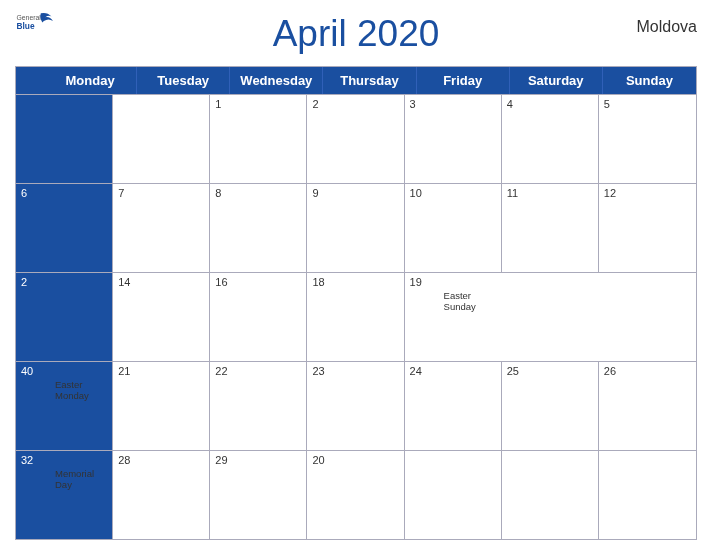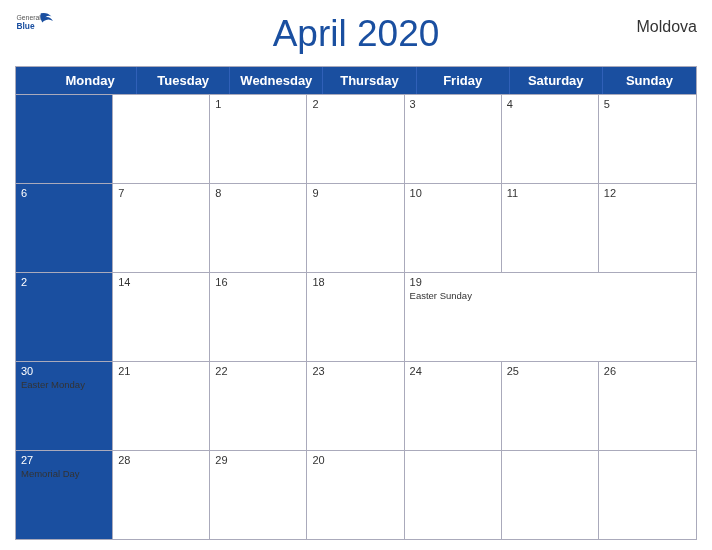--- a/index.html
+++ b/index.html
@@ -100,20 +100,21 @@
     }
     .day-number {
       font-size: 11px;
       color: #333;
       font-weight: normal;
     }
     .event-label {
       font-size: 9.5px;
       color: #333;
       margin-top: 2px;
+      margin-left: 34px;
     }
     .empty-cell {
       background: #fff;
     }
     .row-header {
       background: #1a4fa0;
     }
     .row-header .day-number {
       color: #fff;
     }
@@ -203,21 +204,21 @@
           <div class="cal-cell">
             <span class="day-number">18</span>
           </div>
           <div class="cal-cell">
             <span class="day-number">19</span>
             <span class="event-label">Easter Sunday</span>
           </div>
         </div>
         <div class="cal-row">
           <div class="cal-cell row-header">
-            <span class="day-number">30</span>
+            <span class="day-number">40</span>
             <span class="event-label">Easter Monday</span>
           </div>
           <div class="cal-cell">
             <span class="day-number">21</span>
           </div>
           <div class="cal-cell">
             <span class="day-number">22</span>
           </div>
           <div class="cal-cell">
             <span class="day-number">23</span>
@@ -227,21 +228,21 @@
           </div>
           <div class="cal-cell">
             <span class="day-number">25</span>
           </div>
           <div class="cal-cell">
             <span class="day-number">26</span>
           </div>
         </div>
         <div class="cal-row">
           <div class="cal-cell row-header">
-            <span class="day-number">27</span>
+            <span class="day-number">32</span>
             <span class="event-label">Memorial Day</span>
           </div>
           <div class="cal-cell">
             <span class="day-number">28</span>
           </div>
           <div class="cal-cell">
             <span class="day-number">29</span>
           </div>
           <div class="cal-cell">
             <span class="day-number">20</span>

